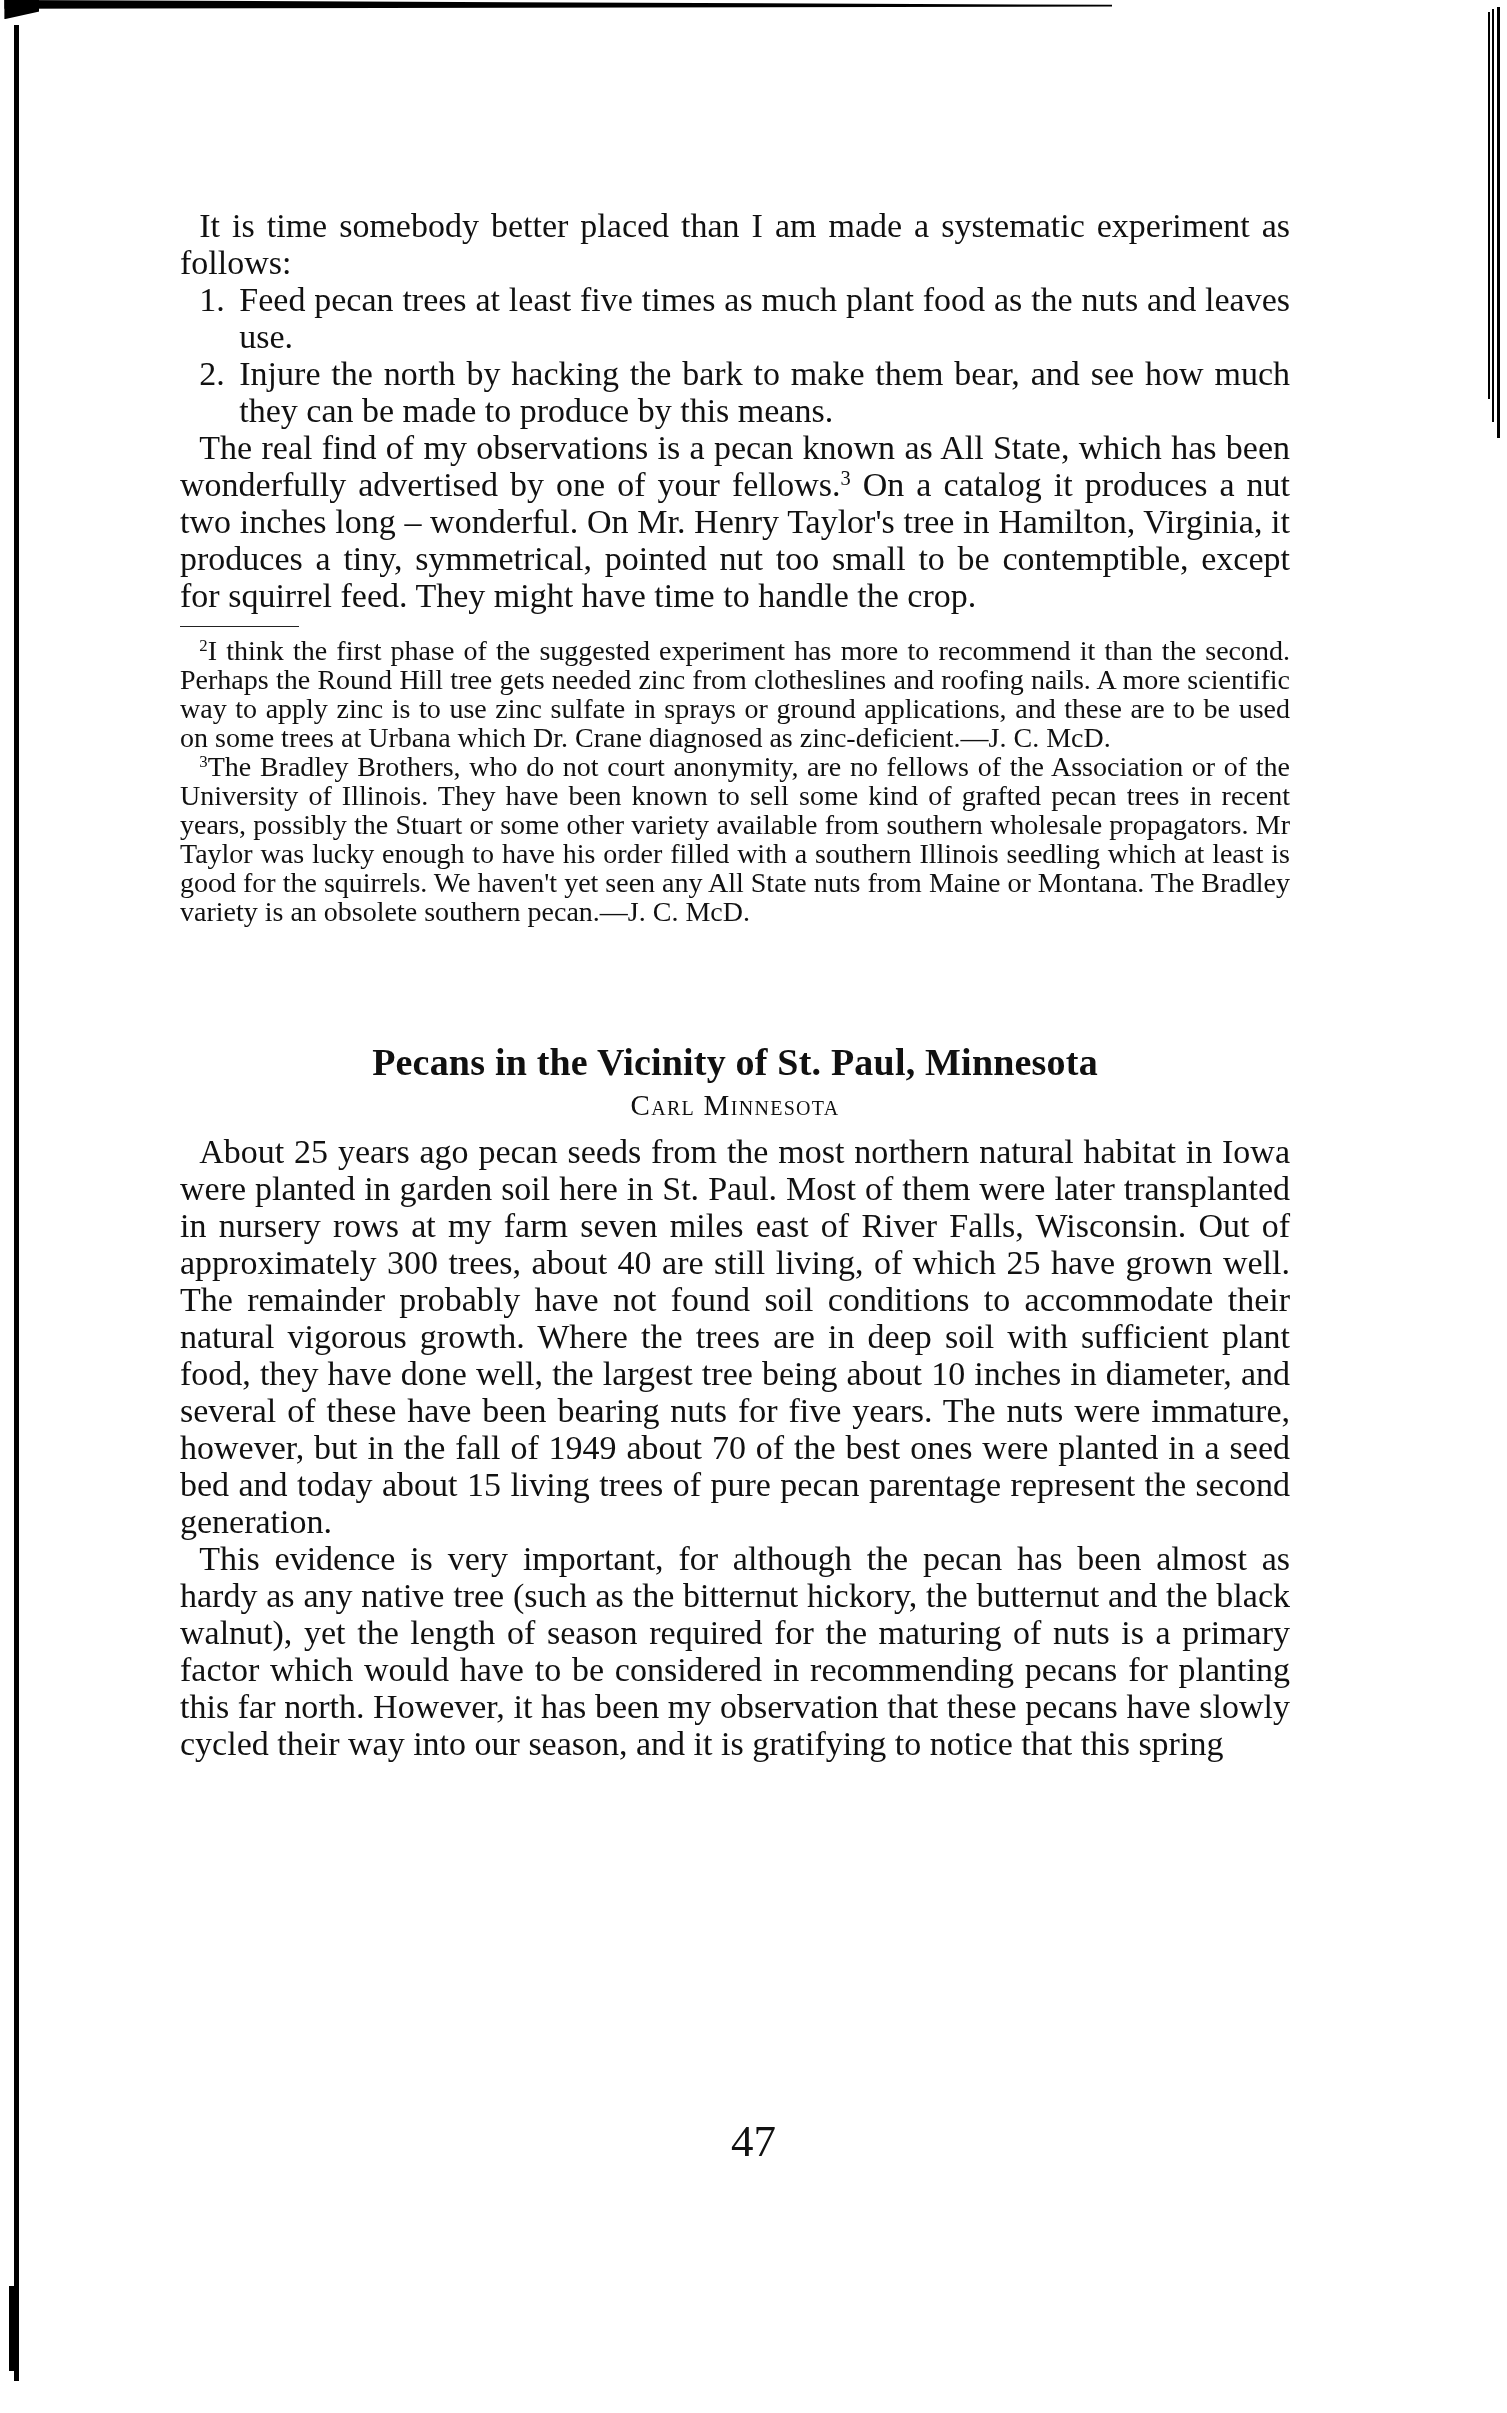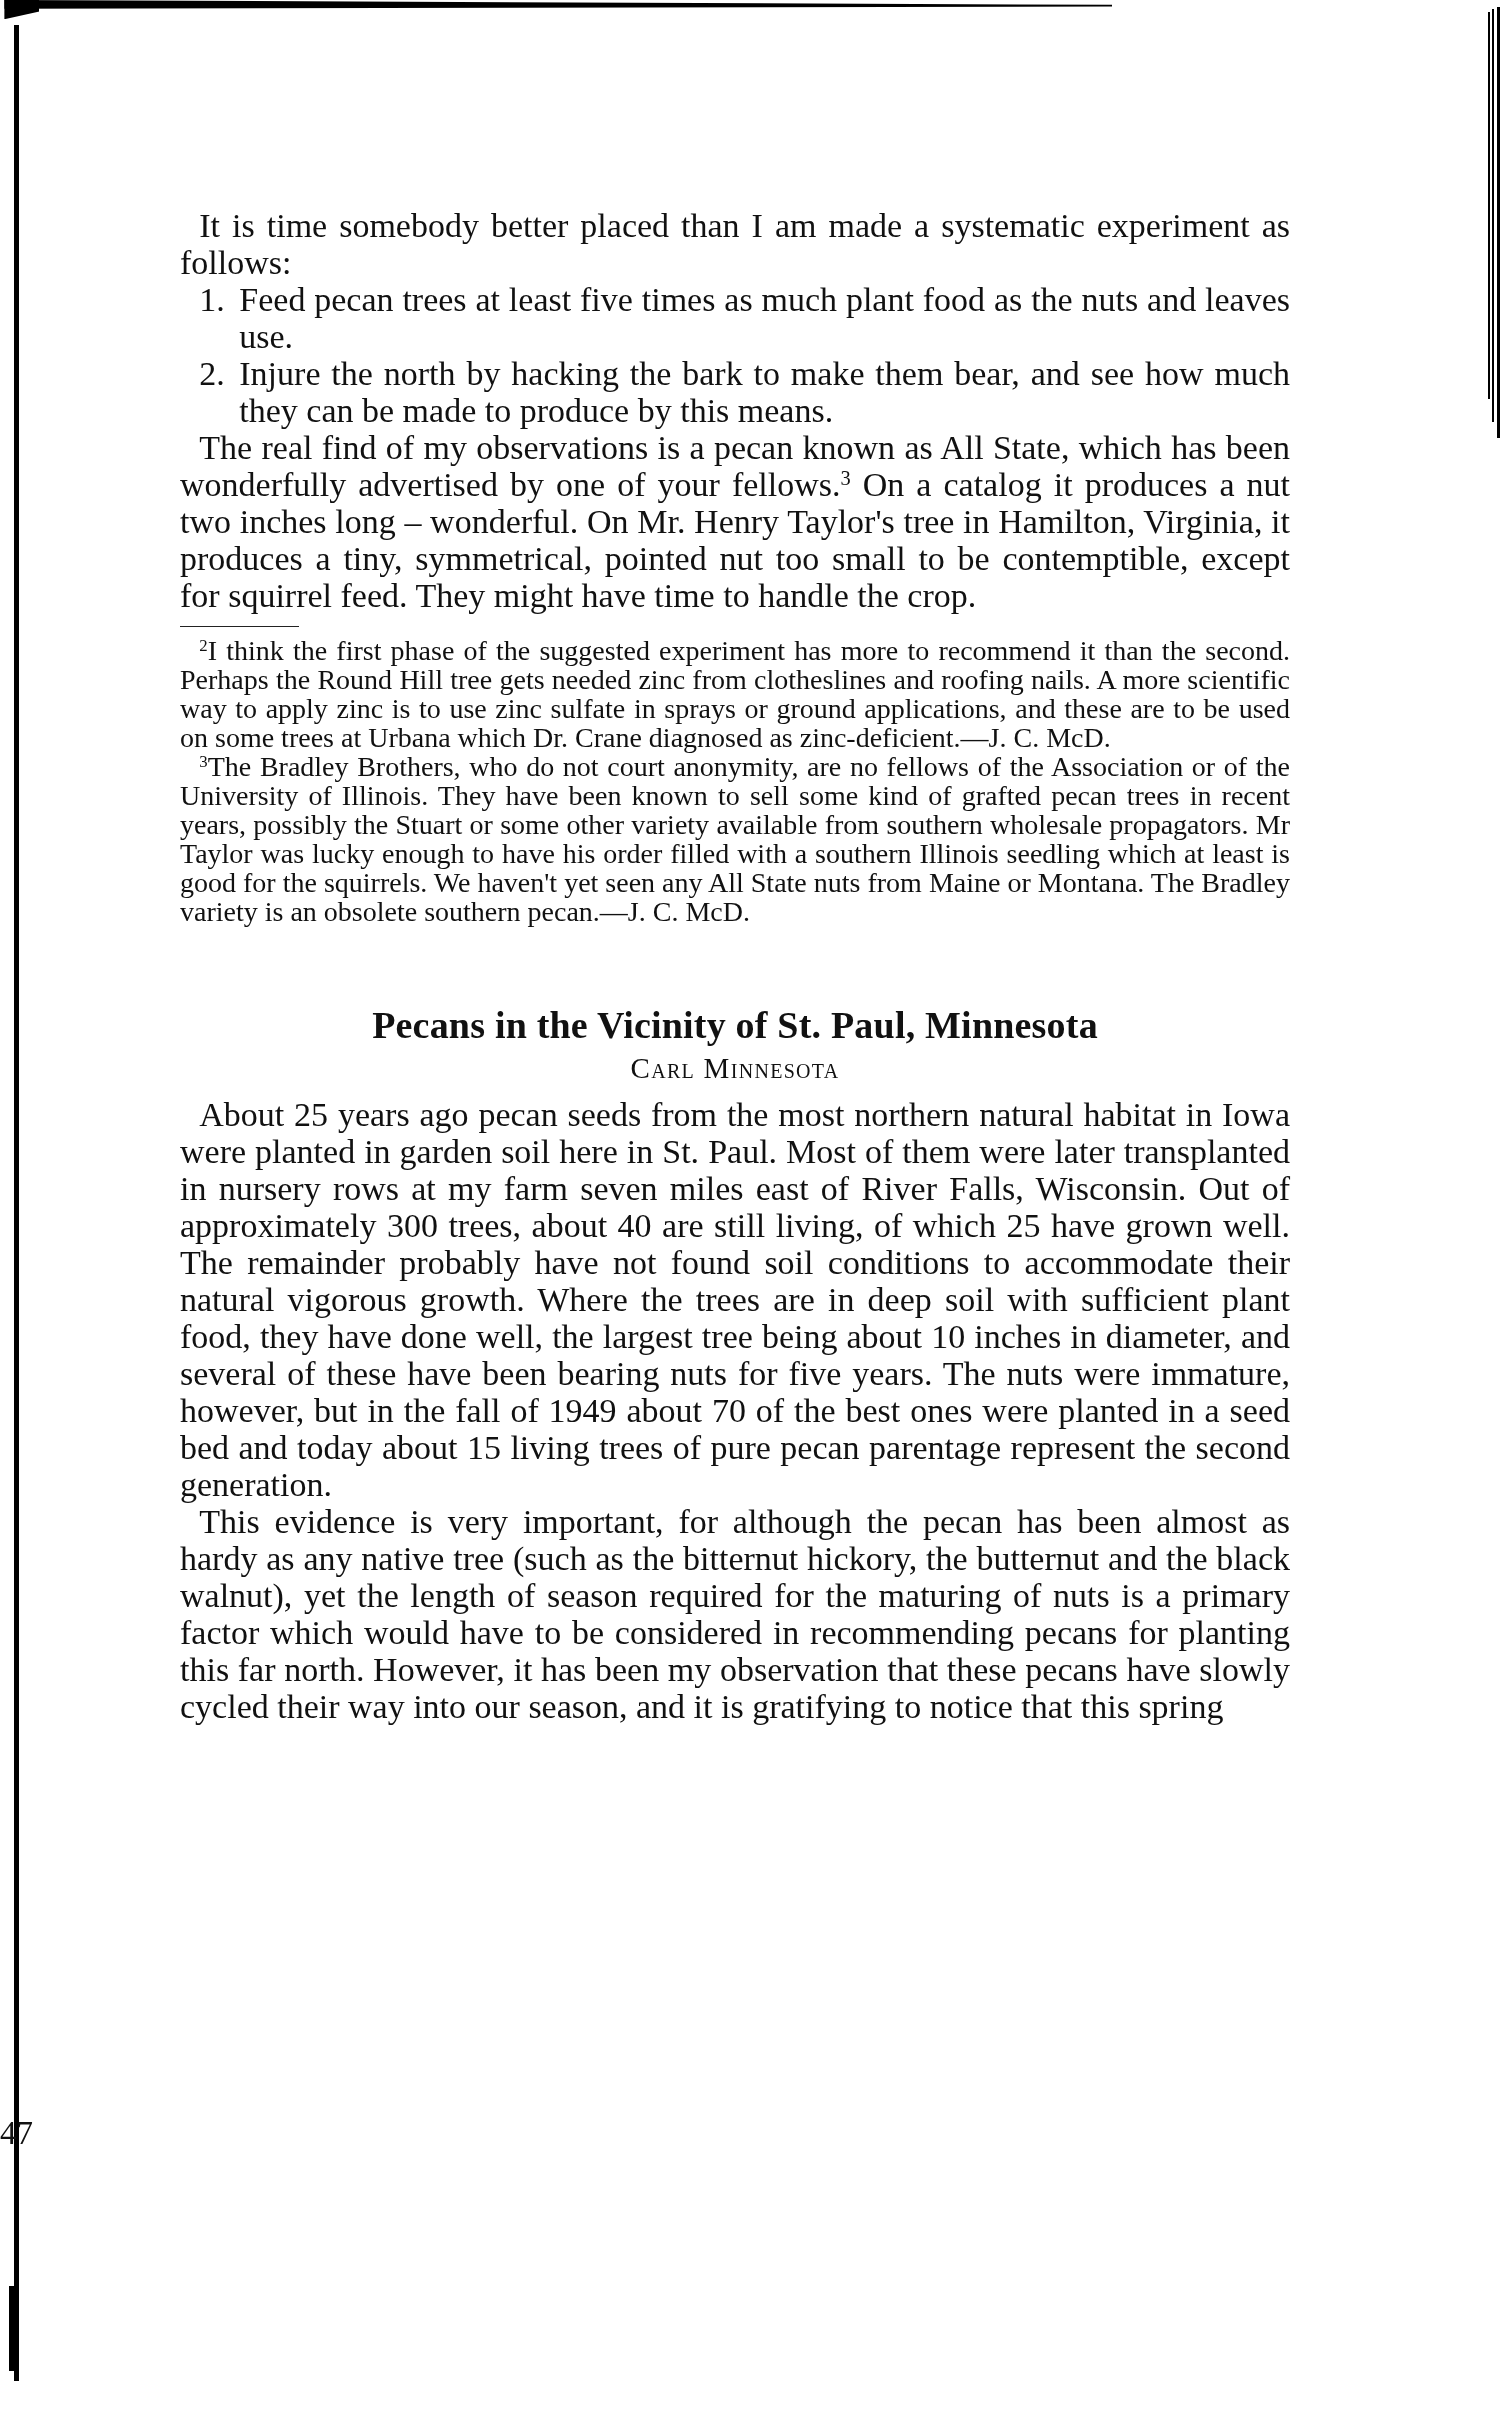--- a/index.html
+++ b/index.html
@@ -88,40 +88,40 @@
       line-height: 29px;
       text-align: justify;
       text-indent: 19.3px;
       margin: 0;
     }
     sup { font-size: 0.6em; line-height: 0; vertical-align: 0.55em; }
     .article-title {
       font-size: 38px;
       font-weight: bold;
       text-align: center;
-      margin-top: 76px;
+      margin-top: 113px;
       line-height: 46px;
       letter-spacing: 0.2px;
     }
     .byline {
       font-size: 29px;
       text-align: center;
       font-variant: small-caps;
       letter-spacing: 1.3px;
       margin-top: 1.8px;
       margin-bottom: 8.8px;
       line-height: 37px;
     }
     .page-number {
       position: absolute;
       left: 0;
       width: 1507px;
       top: 2115px;
-      text-align: left;
-      font-size: 33px;
+      text-align: center;
+      font-size: 45px;
     }
   </style>
 </head>
 <body>
 
 <div class="scan-top-corner"></div>
 <div class="scan-top-bar"></div>
 <div class="scan-left-edge"></div>
 <div class="scan-left-foot"></div>
 <div class="scan-right-edge" style="left:1497px;height:431px;"></div>

